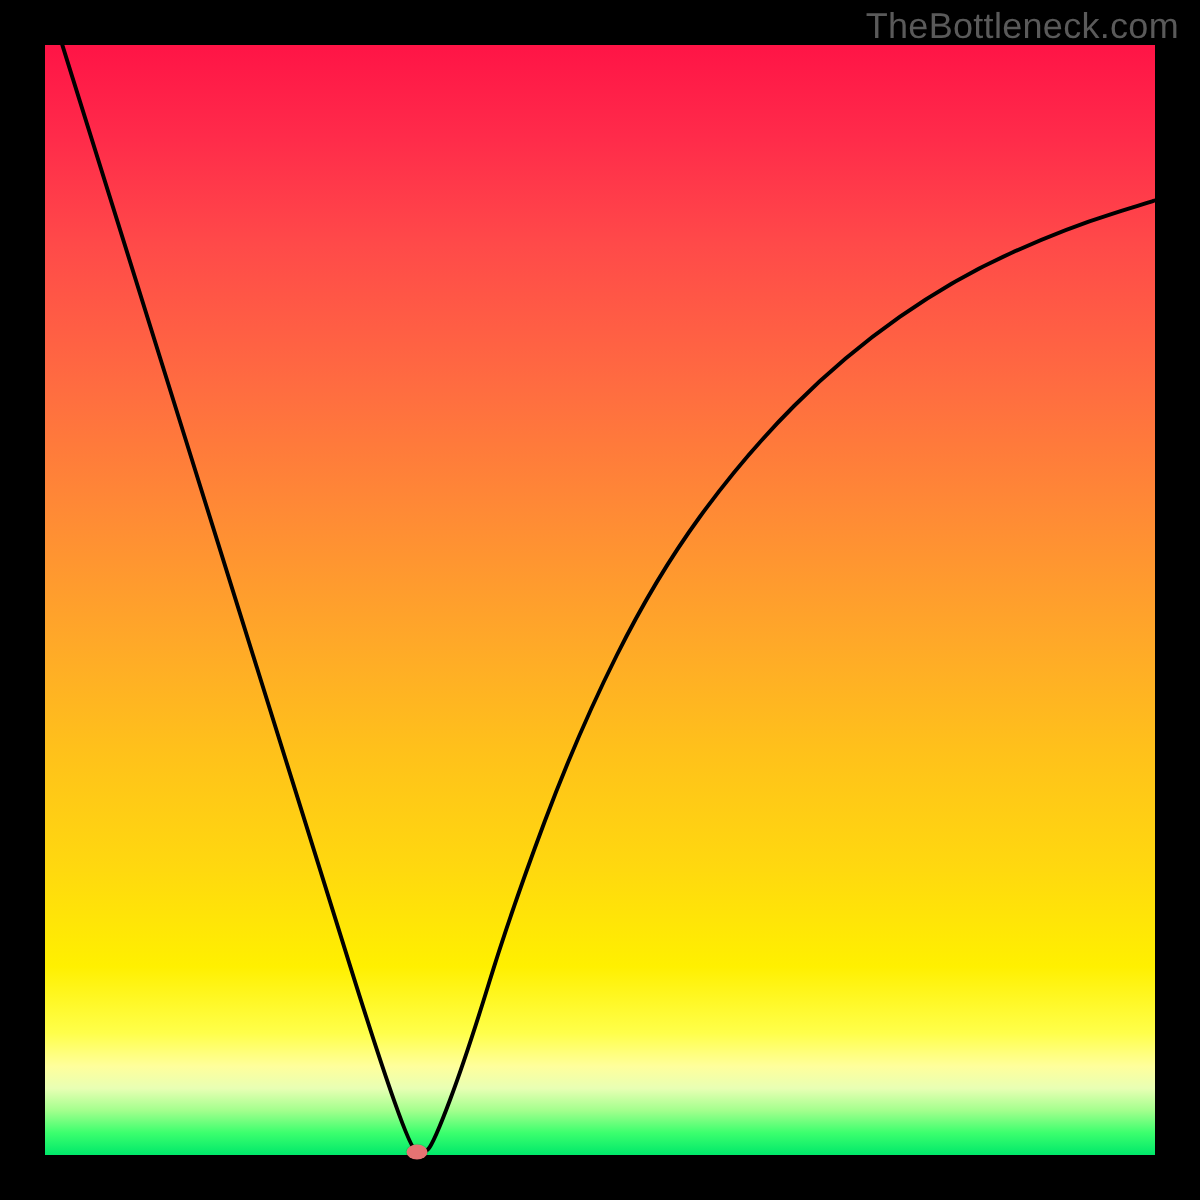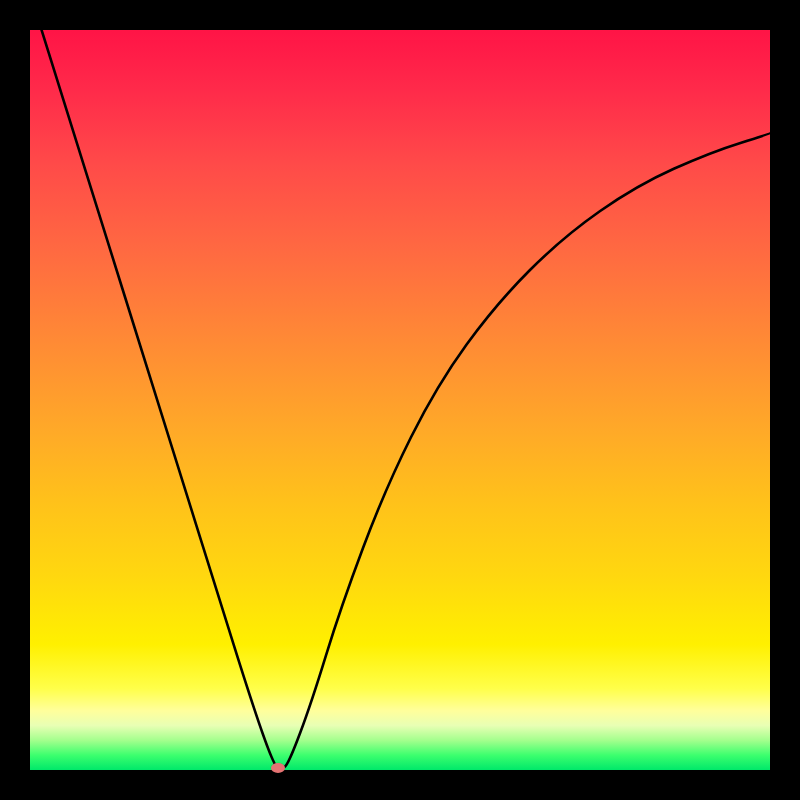--- a/index.html
+++ b/index.html
@@ -67,20 +67,21 @@
     height: 10px;
     border-radius: 50%;
     background: #e57373;
     box-shadow: 0 0 0 0.5px rgba(0,0,0,0.1);
   }
 </style>
 </head>
 <body>
 
 <div class="stage">
+  <div class="watermark">TheBottleneck.com</div>
 
   <div class="plot-area">
     <svg class="curve" viewBox="0 0 740 740" preserveAspectRatio="none">
       <path d="M 0.0 -37.0 Q 0.0 -37.0 18.5 22.2 Q 37.0 81.4 55.5 140.6 Q 74.0 199.8 92.5 259.0 Q 111.0 318.2 129.5 377.4 Q 148.0 436.6 166.5 495.8 Q 185.0 555.0 203.5 614.2 Q 222.0 673.4 233.1 704.8 Q 244.2 736.3 247.9 738.1 Q 251.6 740.0 255.3 736.3 Q 259.0 732.6 270.1 703.0 Q 281.2 673.4 296.0 625.3 Q 310.8 577.2 333.0 518.0 Q 355.2 458.8 381.1 407.0 Q 407.0 355.2 436.6 314.5 Q 466.2 273.8 499.5 240.5 Q 532.8 207.2 569.8 181.3 Q 606.8 155.4 643.8 138.8 Q 680.8 122.1 710.4 112.9 T 740.0 103.6" fill="none" stroke="#000000" stroke-width="2.6" stroke-linecap="round" stroke-linejoin="round"></path>
     </svg>
     <div class="marker" style="left: 240.9px; top: 732.78px; background: rgb(229, 115, 115);"></div>
   </div>
 </div>
 
 </body></html>

